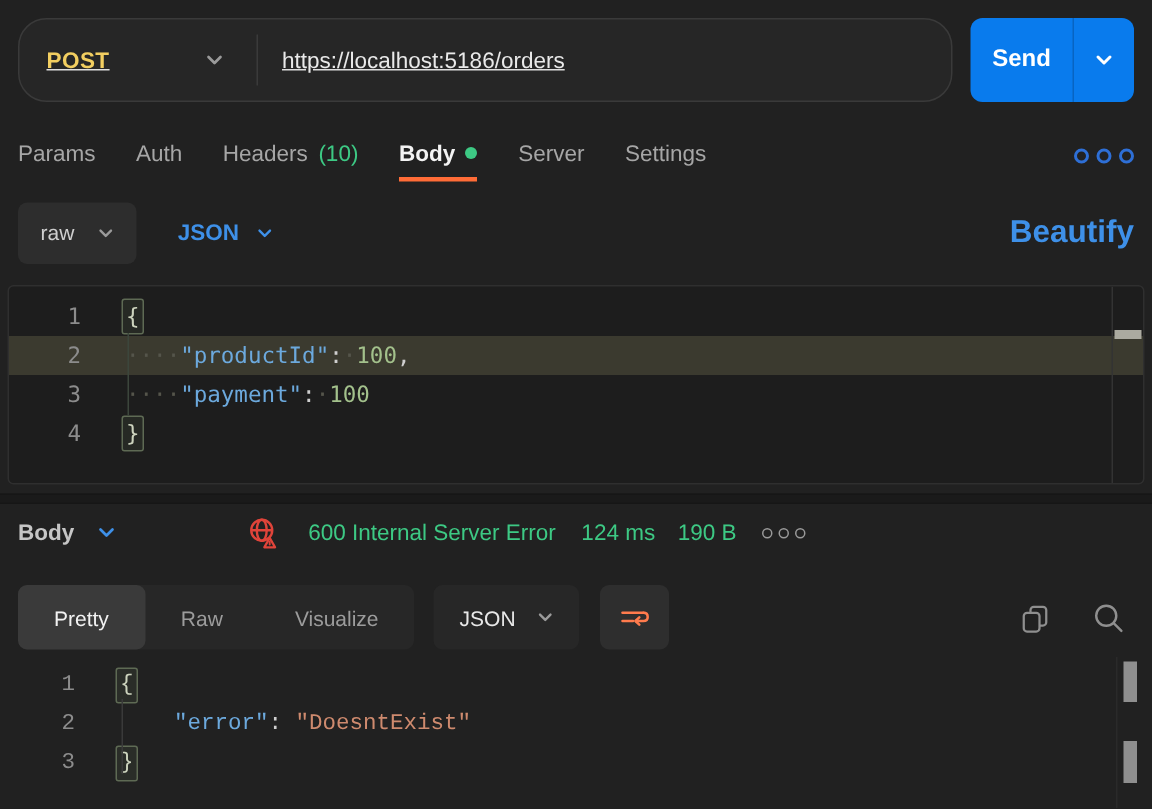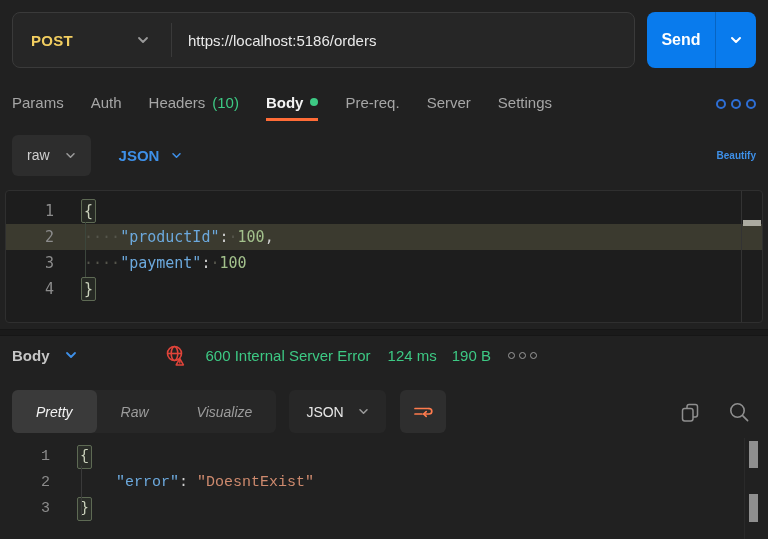--- a/index.html
+++ b/index.html
@@ -3,21 +3,21 @@
 <meta charset="utf-8">
 <style>
   html,body{margin:0;padding:0;background:#212121;}
   .app{position:relative;width:768px;height:539px;background:#212121;overflow:hidden;
        font-family:"Liberation Sans",sans-serif;color:#dddddd;}
   svg{display:block;}
 
   
   .url-row{position:absolute;left:12px;top:12px;right:12px;height:56px;display:flex;gap:12px;}
   .request-bar{flex:1;display:flex;align-items:center;background:#262626;border:1px solid #3a3a3a;
-               border-radius:8px;box-sizing:border-box;}
+               border-radius:19px;box-sizing:border-box;text-decoration:underline;}
   .method{width:158px;display:flex;align-items:center;justify-content:space-between;
           padding:0 22px 0 18px;cursor:pointer;box-sizing:border-box;}
   .method-label{color:var(--method-yellow);font-weight:700;font-size:15px;letter-spacing:.3px;}
   .vdiv{width:1px;height:34px;background:#3a3a3a;}
   .url-input{flex:1;background:transparent;border:none;outline:none;color:#e9e9e9;
              font-size:15px;padding:0 16px;font-family:"Liberation Sans",sans-serif;}
   .send-split{width:109px;display:flex;background:var(--send-blue);border-radius:8px;overflow:hidden;color:#fff;}
   .send-main{flex:1;display:flex;align-items:center;justify-content:center;font-weight:700;font-size:16px;
              border-right:1px solid rgba(0,0,0,.18);cursor:pointer;}
   .send-caret{width:40px;display:flex;align-items:center;justify-content:center;cursor:pointer;}
@@ -34,21 +34,21 @@
   .green-dot{width:8px;height:8px;border-radius:50%;background:var(--status-green);}
   .more-blue{margin-left:auto;display:flex;align-items:center;gap:5px;cursor:pointer;}
   .ring{width:6px;height:6px;border:2px solid #2e6fd6;border-radius:50%;}
 
   
   .body-toolbar{position:absolute;left:12px;top:134px;right:12px;height:42px;display:flex;align-items:center;
                 gap:28px;font-size:14px;}
   .raw-pill{display:flex;align-items:center;gap:15px;background:#2d2d2d;border-radius:6px;height:41px;
             padding:0 15px;color:#cfcfcf;cursor:pointer;}
   .json-dd{display:flex;align-items:center;gap:12px;color:var(--link-blue);font-weight:700;font-size:15px;cursor:pointer;}
-  .beautify{margin-left:auto;color:var(--link-blue);font-weight:700;font-size:10px;cursor:pointer;}
+  .beautify{margin-left:auto;color:var(--link-blue);font-weight:700;font-size:21px;cursor:pointer;}
 
   
   .editor-panel{position:absolute;left:5px;right:5px;top:190px;height:133px;background:#1d1d1d;
                 border:1px solid #2f2f2f;border-radius:4px;box-sizing:border-box;
                 font-family:"DejaVu Sans Mono",monospace;font-size:15px;padding-top:7px;overflow:hidden;}
   .code-line{display:flex;height:26px;line-height:26px;}
   .code-line.active{background:#3b3a2f;}
   .gutter{width:48px;text-align:right;color:#8c8c8c;flex:none;}
   .code{padding-left:30px;white-space:pre;color:#d8d8d8;}
   .tok-key{color:var(--key-blue);}
@@ -75,21 +75,21 @@
   .m-status{margin-left:17px;}
   .m-time{margin-left:17px;}
   .m-size{margin-left:15px;text-align:center;}
   .save-group{margin-left:auto;display:flex;align-items:center;gap:9px;color:#8f8f8f;cursor:pointer;}
   .more-gray{margin-left:17px;display:flex;align-items:center;gap:4px;cursor:pointer;}
   .gring{width:5px;height:5px;border:1.6px solid #9a9a9a;border-radius:50%;}
 
   
   .resp-toolbar{position:absolute;left:12px;right:12px;top:390px;height:43px;display:flex;align-items:center;font-size:14px;}
   .seg{display:flex;align-items:stretch;background:#272727;border-radius:6px;height:43px;color:#9c9c9c;}
-  .seg-item{display:flex;align-items:center;padding:4px 24px;cursor:pointer;font-style:italic;}
+  .seg-item{display:flex;align-items:center;padding:4px 24px;cursor:pointer;}
   .seg-item.active{background:#3a3a3a;border-radius:6px;color:#f2f2f2;}
   .json-dd2{margin-left:13px;background:#272727;border-radius:6px;height:43px;padding:0 17px;display:flex;
             align-items:center;gap:14px;color:#e8e8e8;cursor:pointer;}
   .wrap-btn{margin-left:14px;background:#2e2e2e;border-radius:6px;width:46px;height:43px;display:flex;
             align-items:center;justify-content:center;cursor:pointer;}
   .icon-btn{color:#8f8f8f;cursor:pointer;}
   .copy-btn{margin-left:auto;}
   .search-btn{margin-left:27px;margin-right:6px;}
 
   
@@ -138,23 +138,20 @@
     <div class="tab">
       <span>Auth</span>
     </div>
     <div class="tab">
       <span>Headers</span>
       <span class="badge-green">(10)</span>
     </div>
     <div class="tab active">
       <span>Body</span>
       <span class="green-dot"></span>
-    </div>
-    <div class="tab">
-      <span>Pre-req.</span>
     </div>
     <div class="tab">
       <span>Server</span>
     </div>
     <div class="tab">
       <span>Settings</span>
     </div>
     <div class="more-blue">
       <span class="ring"></span>
         <span class="ring"></span>

